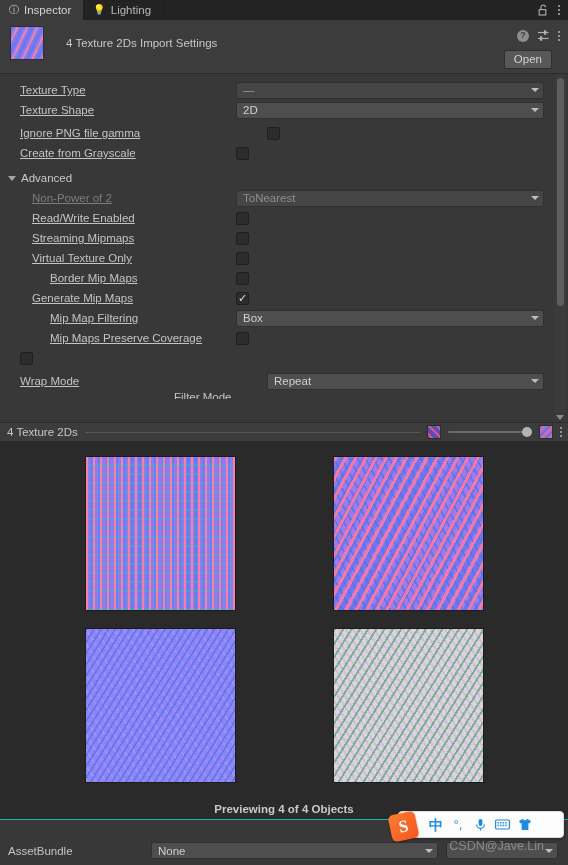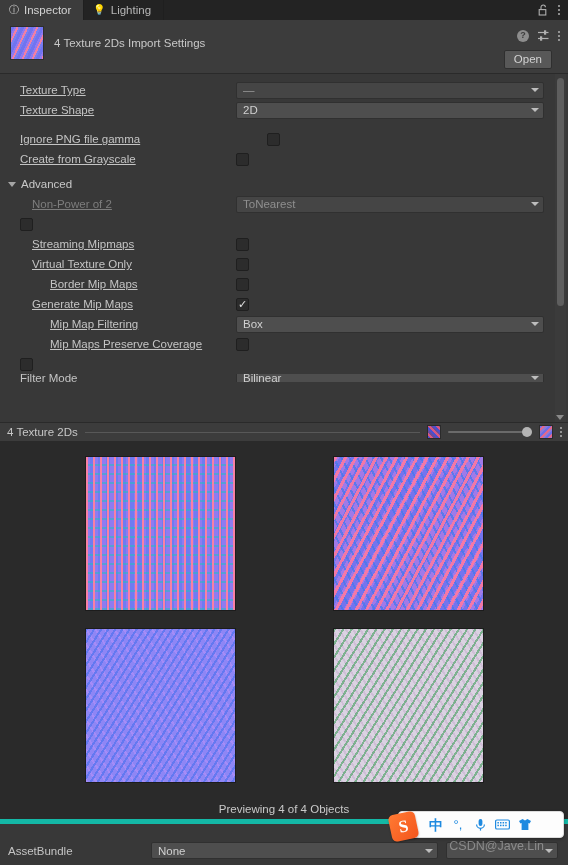--- a/index.html
+++ b/index.html
@@ -88,20 +88,21 @@
         #6f74f0 0px, #6f74f0 3px,
         #8f7bf2 3px, #8f7bf2 5px,
         #ef7fa6 5px, #ef7fa6 7px,
         #7b7ef1 7px, #7b7ef1 9px);
   }
   .obj-title {
     font-size: 11.5px;
     color: #c8c8c8;
     line-height: 34px;
     white-space: nowrap;
+    margin-left: 12px;
   }
   .obj-header-icons {
     margin-left: auto;
     display: flex;
     align-items: center;
     gap: 8px;
     padding-top: 3px;
   }
   .help-icon {
     width: 12px; height: 12px; border-radius: 50%;
@@ -133,21 +134,21 @@
     padding-top: 6px;
   }
 
   .row {
     display: flex;
     align-items: center;
     height: 20px;
     padding-left: 20px;
     padding-right: 24px;
   }
-  .row.gap-top { margin-top: 9px; gap: 31px; }
+  .row.gap-top { margin-top: 3px; gap: 31px; }
   .row .label {
     width: 216px;
     flex: 0 0 auto;
     font-size: 11.5px;
     color: #c4c4c4;
     white-space: nowrap;
     text-decoration: underline;
   }
   .row .label.dim { color: #7d7d7d; }
   .row .label.indent1 { padding-left: 12px; }
@@ -207,21 +208,21 @@
   }
   .foldout .tri {
     width: 0; height: 0;
     border-left: 4.5px solid transparent;
     border-right: 4.5px solid transparent;
     border-top: 5px solid #a5a5a5;
   }
   .foldout .ftext { font-size: 11.5px; color: #c8c8c8; }
 
   
-  .clipped { overflow: hidden; height: 8px; }
+  .clipped { overflow: hidden; height: 8px; flex-direction: column; }
 
   
   .vscroll {
     position: absolute;
     right: 2px; top: 0;
     width: 11px;
     height: 100%;
   }
   .vscroll .track { position:absolute; inset: 0; background: #3b3b3b; }
   .vscroll .thumb {
@@ -284,20 +285,21 @@
     width: 10px; height: 10px; border-radius: 50%;
     background: #b4b4b4;
   }
 
   
   .preview-body {
     flex: 1 1 auto;
     background: #2a2a2a;
     position: relative;
     overflow: hidden;
+    font-weight: bold;
   }
   .tile-grid {
     position: absolute;
     inset: 0;
     display: grid;
     grid-template-columns: 1fr 1fr;
     grid-template-rows: 1fr 1fr;
     padding: 14px 60px 36px 60px;
     gap: 16px 48px;
     place-items: center;
@@ -364,21 +366,21 @@
     text-align: center;
     font-size: 11.5px;
     color: #c9c9c9;
   }
 
   
   .bottom {
     flex: 0 0 auto;
     height: 46px;
     background: #383838;
-    border-top: 5px solid #14b8a6;
+    border-top: 1px solid #14b8a6;
     position: relative;
   }
   .ab-row {
     position: absolute;
     left: 0; right: 0; bottom: 6px;
     display: flex;
     align-items: center;
     padding: 0 10px 0 8px;
     gap: 8px;
   }
@@ -573,20 +575,21 @@
 
     <div class="row">
       <span class="label dim indent1">Non-Power of 2</span>
       <span class="dropdown dim">
         <span>ToNearest</span>
         <span class="caret"></span>
       </span>
     </div>
 
     <div class="row">
+      <span class="label indent1">Read/Write Enabled</span>
       <span class="checkbox"></span>
     </div>
 
     <div class="row">
       <span class="label indent1">Streaming Mipmaps</span>
       <span class="checkbox"></span>
     </div>
 
     <div class="row">
       <span class="label indent1">Virtual Texture Only</span>
@@ -615,20 +618,27 @@
 
     <div class="row">
       <span class="label indent2">Mip Maps Preserve Coverage</span>
       <span class="checkbox"></span>
     </div>
 
     <div class="row">
       <span class="checkbox"></span>
     </div>
 
+    <div class="row gap-top">
+      <span class="label">Wrap Mode</span>
+      <span class="dropdown">
+        <span>Repeat</span>
+        <span class="caret"></span>
+      </span>
+    </div>
 
     <div class="row clipped">
       <span class="label">Filter Mode</span>
       <span class="dropdown">
         <span>Bilinear</span>
         <span class="caret"></span>
       </span>
     </div>
 
     <div class="vscroll">

